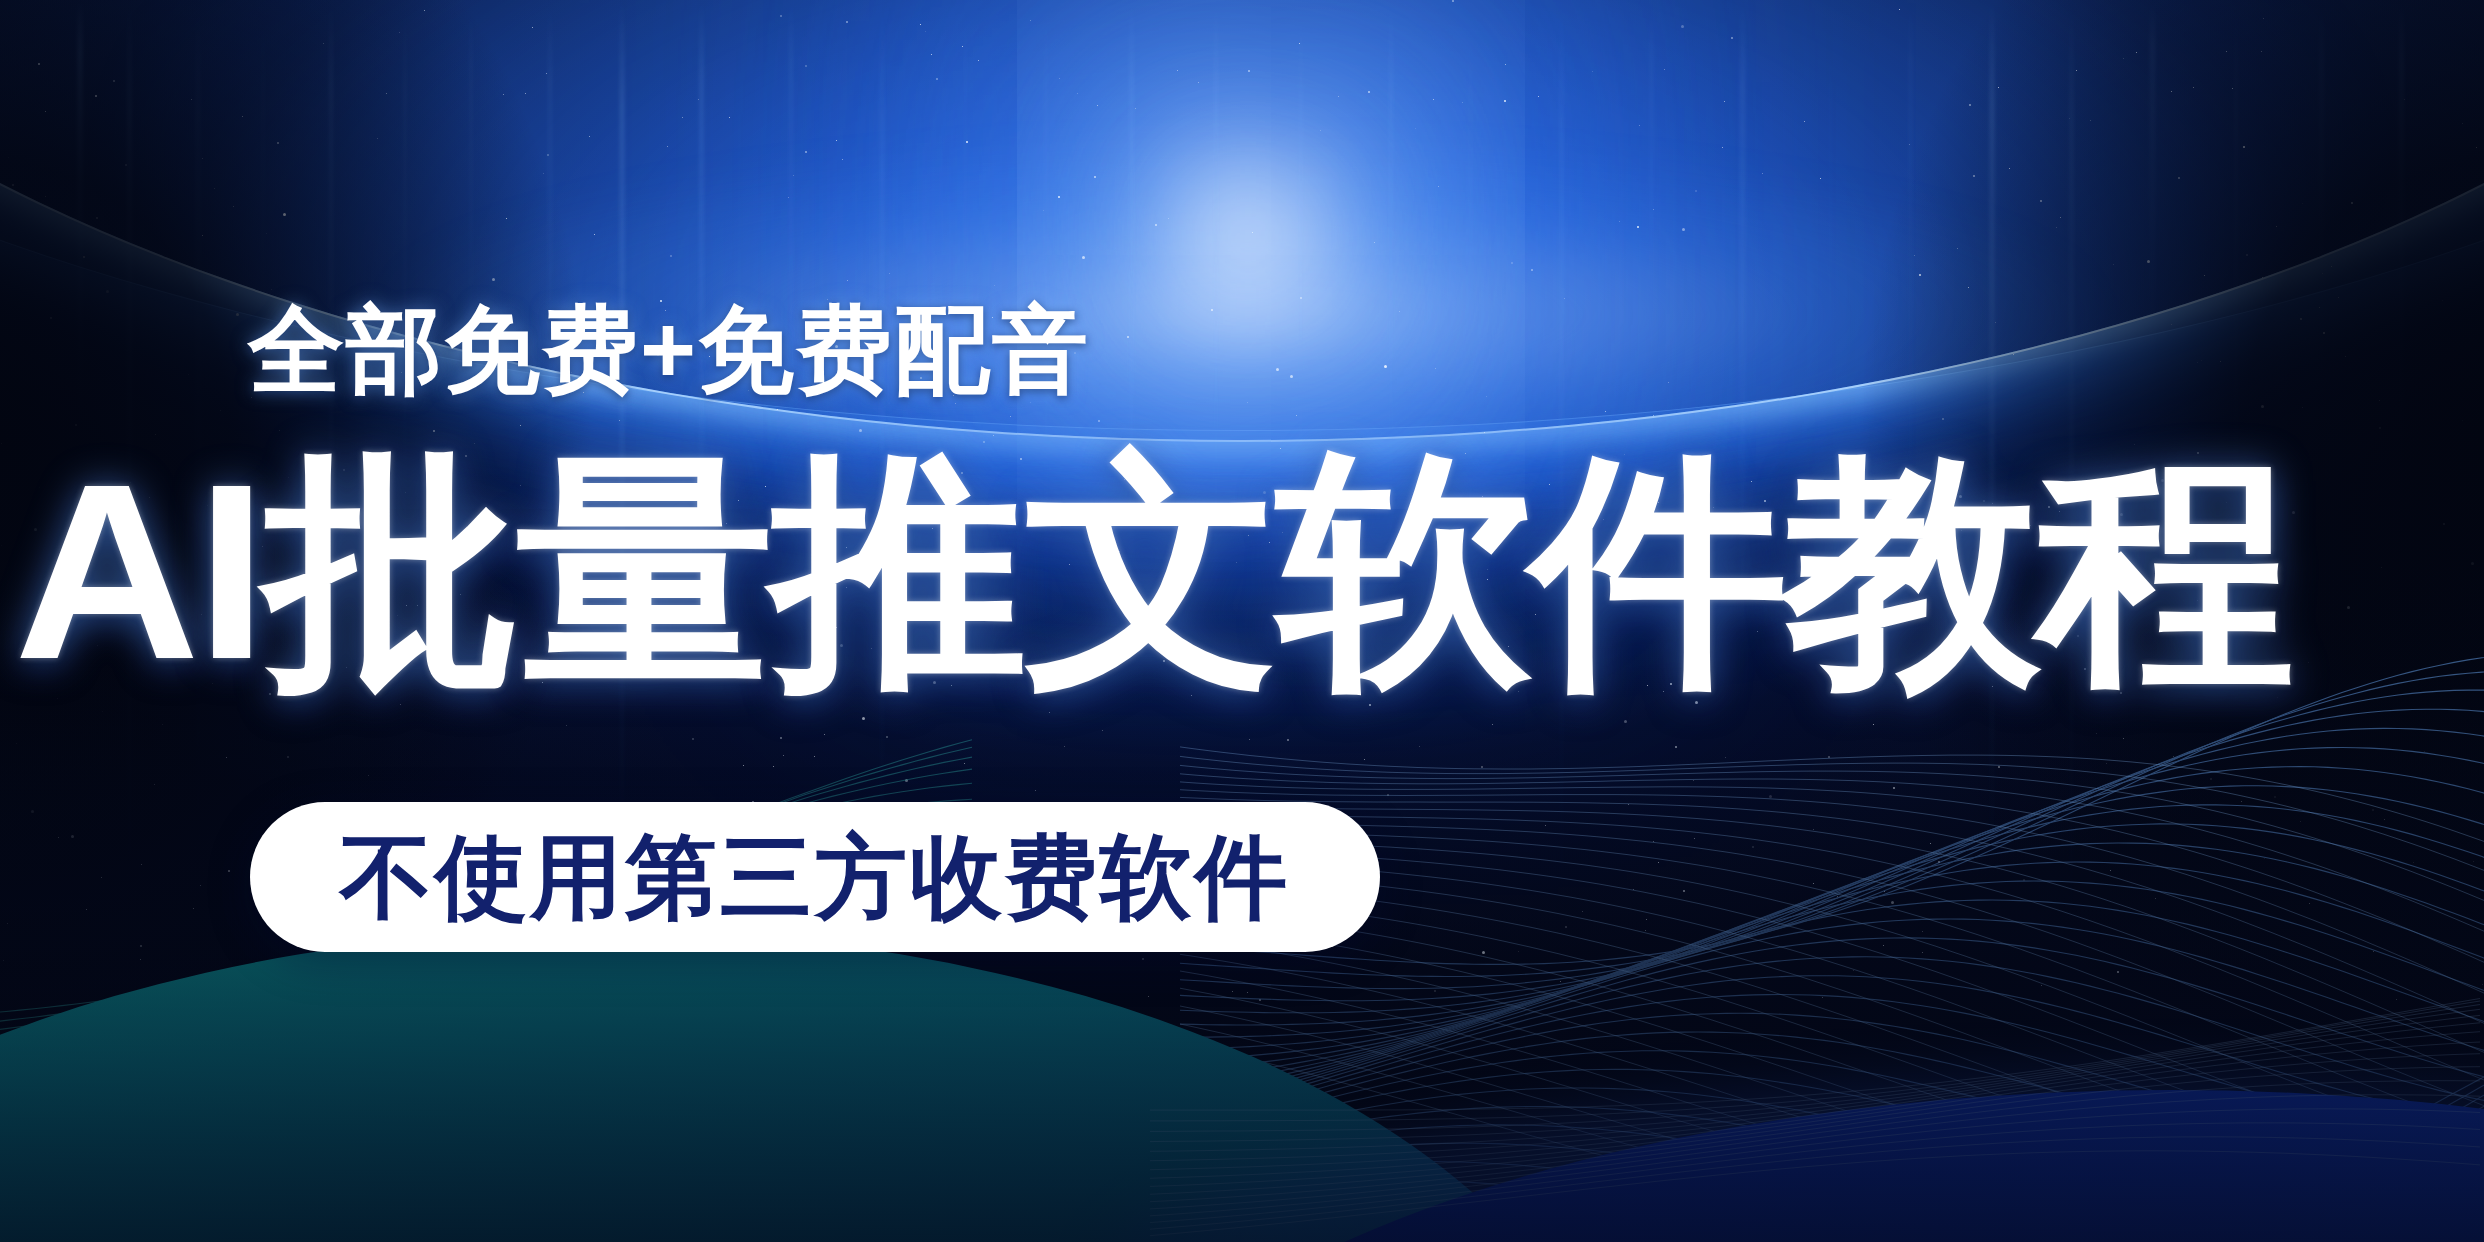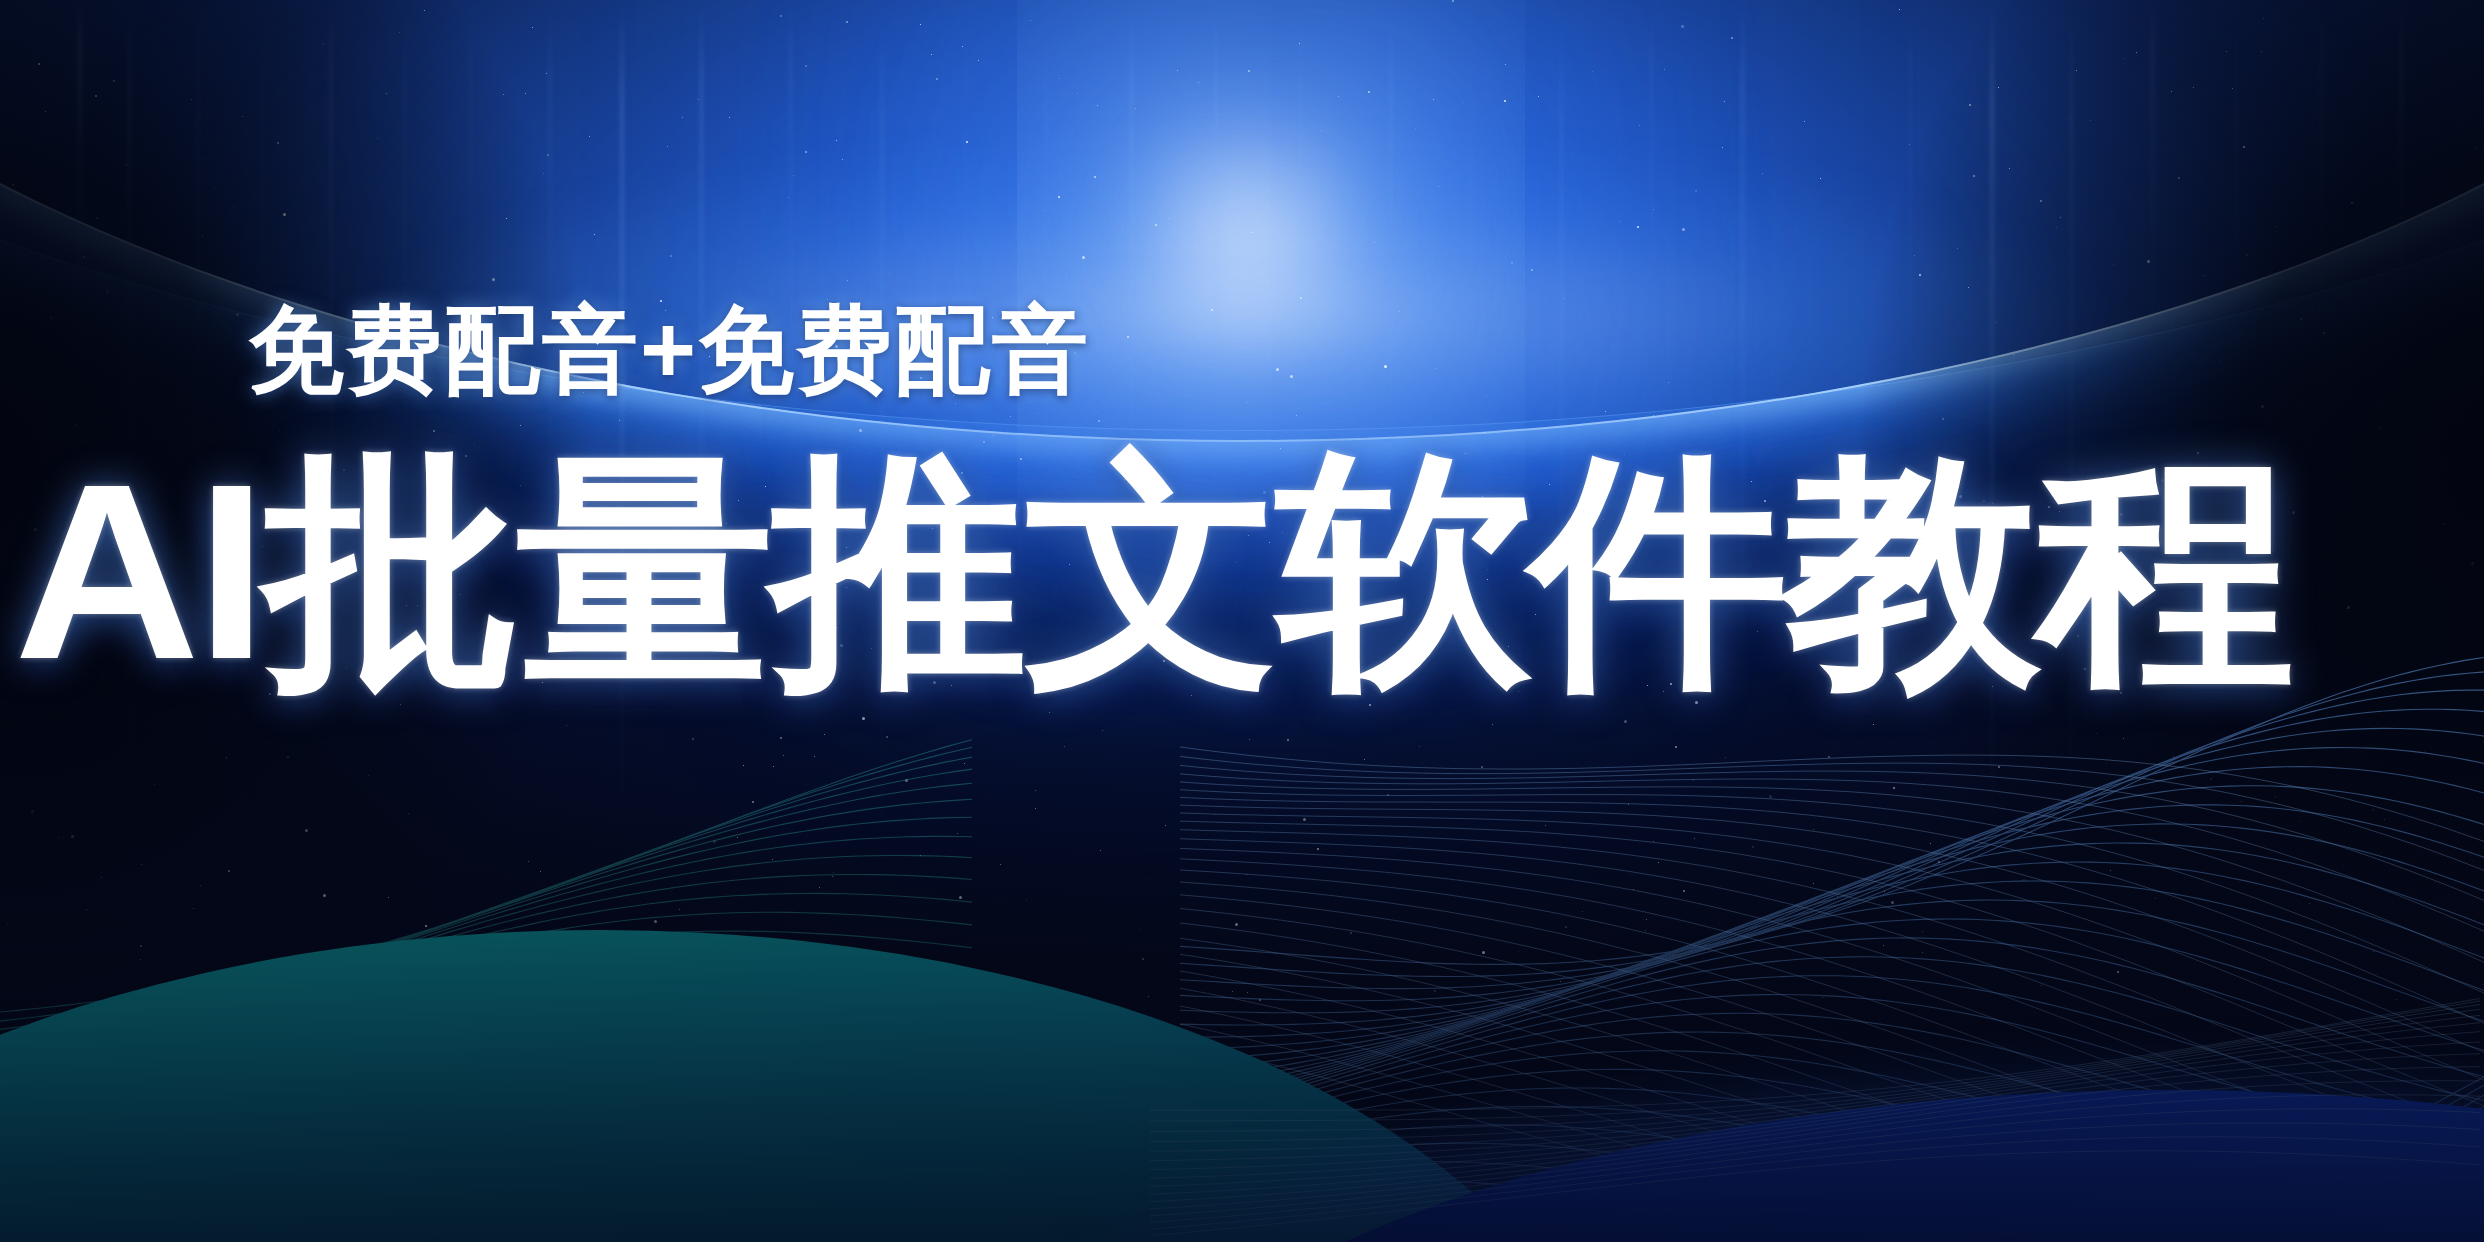--- a/index.html
+++ b/index.html
@@ -917,19 +917,22 @@
           <path d="M0.0 249.2 L14.0 248.0 L28.0 246.8 L42.0 245.7 L56.0 244.4 L70.0 243.2 L84.0 241.9 L98.0 240.6 L112.0 239.2 L126.0 237.9 L140.0 236.5 L154.0 235.1 L168.0 233.6 L182.0 232.2 L196.0 230.7 L210.0 229.2 L224.0 227.6 L238.0 226.1 L252.0 224.5 L266.0 223.0 L280.0 221.4 L294.0 219.8 L308.0 218.1 L322.0 216.5 L336.0 214.9 L350.0 213.2 L364.0 211.6 L378.0 209.9 L392.0 208.3 L406.0 206.6 L420.0 204.9 L434.0 203.3 L448.0 201.6 L462.0 200.0 L476.0 198.3 L490.0 196.7 L504.0 195.1 L518.0 193.5 L532.0 191.9 L546.0 190.3 L560.0 188.7 L574.0 187.2 L588.0 185.6 L602.0 184.1 L616.0 182.7 L630.0 181.2 L644.0 179.8 L658.0 178.4 L672.0 177.0 L686.0 175.7 L700.0 174.4 L714.0 173.2 L728.0 171.9 L742.0 170.7 L756.0 169.6 L770.0 168.5 L784.0 167.4 L798.0 166.4 L812.0 165.5 L826.0 164.5 L840.0 163.7 L854.0 162.8 L868.0 162.1 L882.0 161.3 L896.0 160.7 L910.0 160.0 L924.0 159.5 L938.0 159.0 L952.0 158.5 L966.0 158.1 L980.0 157.7 L994.0 157.5 L1008.0 157.2 L1022.0 157.0 L1036.0 156.9 L1050.0 156.9 L1064.0 156.8 L1078.0 156.9 L1092.0 157.0 L1106.0 157.2 L1120.0 157.4 L1134.0 157.7 L1148.0 158.0 L1162.0 158.4 L1176.0 158.8 L1190.0 159.3 L1204.0 159.9 L1218.0 160.5 L1232.0 161.1 L1246.0 161.8 L1260.0 162.6 L1274.0 163.4 L1288.0 164.2 L1302.0 165.1 L1316.0 166.0 L1330.0 167.0 "></path>
           <path d="M0.0 255.7 L14.0 254.4 L28.0 253.2 L42.0 251.9 L56.0 250.6 L70.0 249.3 L84.0 248.0 L98.0 246.6 L112.0 245.2 L126.0 243.8 L140.0 242.4 L154.0 240.9 L168.0 239.4 L182.0 237.9 L196.0 236.4 L210.0 234.9 L224.0 233.3 L238.0 231.8 L252.0 230.2 L266.0 228.6 L280.0 227.0 L294.0 225.4 L308.0 223.8 L322.0 222.2 L336.0 220.6 L350.0 219.0 L364.0 217.4 L378.0 215.8 L392.0 214.2 L406.0 212.6 L420.0 211.0 L434.0 209.4 L448.0 207.8 L462.0 206.3 L476.0 204.7 L490.0 203.2 L504.0 201.6 L518.0 200.1 L532.0 198.7 L546.0 197.2 L560.0 195.8 L574.0 194.4 L588.0 193.0 L602.0 191.6 L616.0 190.3 L630.0 189.0 L644.0 187.8 L658.0 186.5 L672.0 185.4 L686.0 184.2 L700.0 183.1 L714.0 182.0 L728.0 181.0 L742.0 180.0 L756.0 179.1 L770.0 178.2 L784.0 177.4 L798.0 176.6 L812.0 175.8 L826.0 175.1 L840.0 174.5 L854.0 173.9 L868.0 173.3 L882.0 172.8 L896.0 172.4 L910.0 172.0 L924.0 171.7 L938.0 171.4 L952.0 171.2 L966.0 171.0 L980.0 170.9 L994.0 170.8 L1008.0 170.8 L1022.0 170.9 L1036.0 171.0 L1050.0 171.1 L1064.0 171.4 L1078.0 171.6 L1092.0 172.0 L1106.0 172.3 L1120.0 172.8 L1134.0 173.2 L1148.0 173.8 L1162.0 174.4 L1176.0 175.0 L1190.0 175.7 L1204.0 176.4 L1218.0 177.2 L1232.0 178.0 L1246.0 178.9 L1260.0 179.8 L1274.0 180.7 L1288.0 181.7 L1302.0 182.7 L1316.0 183.8 L1330.0 184.9 "></path>
         </g>
     </svg>
   </div>
 
   <div class="layer vignette-bottom"></div>
 
   <div class="content">
 
-    <div class="subtitle">免费配音+免费配音</div>
+    <div class="subtitle">全部免费+免费配音</div>
 
     <div class="title">AI批量推文软件教程</div>
 
+    <div class="pill">
+      <span class="pill-text">不使用第三方收费软件</span>
+    </div>
 
   </div>
 </div>
 
 </body></html>

